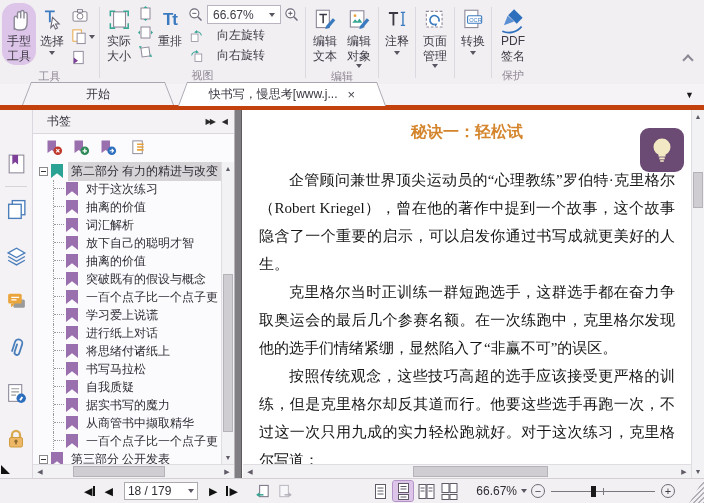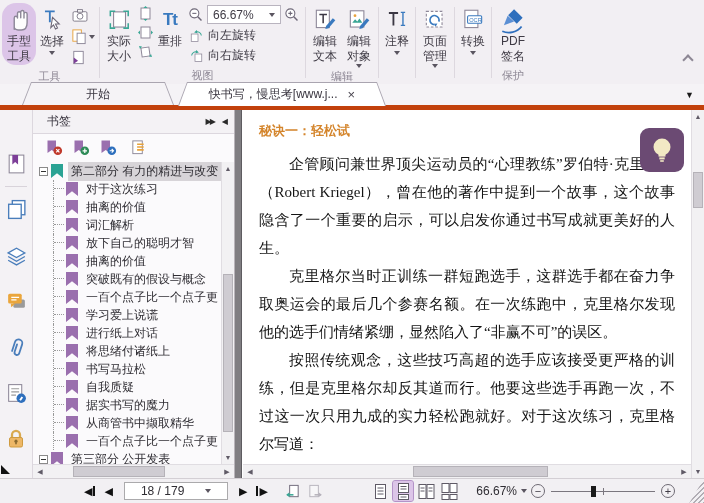--- a/index.html
+++ b/index.html
@@ -20,21 +20,21 @@
   .ricon{height:28px;display:flex;align-items:center;justify-content:center;}
   .caret{width:0;height:0;border-left:3.5px solid transparent;border-right:3.5px solid transparent;border-top:4px solid #5a5560;display:inline-block;}
   .caret.mt{margin-top:2px;}
   .smallcol{display:flex;flex-direction:column;gap:2px;padding:2px 1px;}
   .smallbtn{display:flex;align-items:center;gap:1px;padding:1px;border-radius:2px;}
   .reflow-glyph{font-weight:bold;font-size:17px;color:#3a7abf;letter-spacing:-1px;}
   .zoomcol{display:flex;flex-direction:column;gap:2px;padding:2px 2px;}
   .zoomrow{display:flex;align-items:center;gap:2px;}
   .zoombox{width:74px;height:19px;background:#fff;border:1px solid #b9b4bf;display:flex;align-items:center;font-size:12px;padding:0 5px;}
   .zoombox .zval{flex:1;}
-  .rotrow{display:flex;align-items:center;gap:4px;font-size:12px;height:18px;padding-left:2px;}
+  .rotrow{display:flex;align-items:center;gap:13px;font-size:12px;height:18px;padding-left:2px;}
   .ribbon-collapse{position:absolute;right:12px;bottom:20px;width:8px;height:8px;border-left:2px solid #8d8794;border-top:2px solid #8d8794;transform:rotate(45deg);}
 
   
   .tabbar{height:26px;flex:0 0 26px;background:#f5f3f6;display:flex;align-items:flex-end;padding-left:22px;border-bottom:5px solid #c2410c;position:relative;}
   .tab{position:relative;height:23px;margin-right:4px;}
   .tab-outer{position:absolute;inset:0;background:#aaa5b0;clip-path:polygon(9px 0,calc(100% - 9px) 0,100% 100%,0 100%);}
   .tab-inner{position:absolute;inset:1px 1px 0 1px;background:#f5f3f6;clip-path:polygon(8.5px 0,calc(100% - 8.5px) 0,100% 100%,0 100%);display:flex;align-items:center;justify-content:center;gap:10px;font-size:12px;color:#3a3640;padding:0 16px;}
   .tab.active{z-index:2;height:24px;margin-bottom:-1px;}
   .tab.active .tab-inner{background:#fff;}
   .tab-close{font-size:13px;color:#4a4650;line-height:1;cursor:default;}
@@ -49,21 +49,21 @@
   .strip-sep{width:22px;height:1px;background:#d8d3da;margin:-12px 0 10px;}
   .strip-corner{position:absolute;left:1px;bottom:4px;width:0;height:0;border-left:9px solid #111;border-top:9px solid transparent;}
 
   
   .bmpanel{width:202px;flex:0 0 202px;background:#fbfafc;border-right:1px solid #b9b4ba;display:flex;flex-direction:column;min-height:0;position:relative;}
   .bm-header{height:24px;display:flex;align-items:center;padding:0 8px 0 14px;font-size:12px;color:#3a3640;background:#f4f2f5;border-bottom:1px solid #dcd7de;}
   .bm-header .sp{flex:1;}
   .hdr-ic{font-size:8px;color:#2a2a2a;letter-spacing:-2px;margin-left:8px;}
   .bm-toolbar{height:26px;display:flex;align-items:center;gap:9px;padding-left:12px;background:#fbfafc;}
   .bm-tree{flex:1;overflow:hidden;position:relative;padding-top:2px;}
-  .bm-row{display:flex;align-items:center;height:18px;font-size:12px;color:#2f2d33;padding-left:6px;white-space:nowrap;}
+  .bm-row{display:flex;align-items:center;height:18px;font-size:12px;color:#2f2d33;padding-left:6px;white-space:nowrap;font-family:Liberation Serif, serif;}
   .bm-row .expander{display:none;width:9px;height:9px;border:1px solid #8a8a8a;background:#fff;position:relative;margin-right:3px;flex:0 0 9px;}
   .bm-row .expander::after{content:'';position:absolute;left:1px;right:1px;top:3px;border-top:1px solid #333;}
   .bm-row.expander-row .expander{display:inline-block;}
   .bm-row.lv1{padding-left:20px;}
   .bm-row.lv1 .conn{width:13px;height:18px;border-left:1px dotted #9a9a9a;position:relative;flex:0 0 13px;}
   .bm-row.lv1 .conn::after{content:'';position:absolute;left:0;top:8px;width:10px;border-top:1px dotted #9a9a9a;}
   .flag{width:12px;height:14px;background:#9a6fae;clip-path:polygon(0 0,100% 0,100% 100%,50% 66%,0 100%);margin-right:5px;flex:0 0 12px;}
   .bm-row.teal .flag{background:#2ba394;}
   .bm-label{padding:1px 3px;}
   .bm-row.selected .bm-label{background:#d7d4d8;}
@@ -76,40 +76,40 @@
   
   .bm-hscroll{height:14px;flex:0 0 14px;background:#f2f1f3;border-top:1px solid #e0dde2;position:relative;}
   .bm-hscroll .thumb{position:absolute;top:1px;bottom:1px;left:40px;width:92px;background:#cfccd2;border:1px solid #b5b2b8;}
   .hs-btn{position:absolute;top:0;bottom:0;width:14px;display:flex;align-items:center;justify-content:center;font-size:7px;color:#5f5a66;}
   .hs-btn.left{left:0;} .hs-btn.right{right:0;}
 
   
   .docarea{flex:1;display:flex;min-width:0;position:relative;background:#fff;}
   .gutter{width:7px;flex:0 0 7px;background:#807e82;border-right:1px solid #5e5c60;}
   .page{flex:1;position:relative;overflow:hidden;padding:8px 16px 0 17px;background:#fff;min-width:0;}
-  .doc-title{color:#d4852c;font-weight:bold;font-size:13px;font-family:"Liberation Serif","DejaVu Serif",serif;margin:4px 0 10px;}
+  .doc-title{text-align:center;color:#d4852c;font-weight:bold;font-size:16px;font-family:"Liberation Serif","DejaVu Serif",serif;margin:4px 0 23px;}
   .doc-p{font-family:"Liberation Serif","DejaVu Serif",serif;font-size:15px;line-height:28px;text-indent:2em;text-align:justify;color:#141414;margin:0;}
   .doc-quote{font-family:"Liberation Serif","DejaVu Serif",serif;font-size:14px;font-weight:bold;letter-spacing:2px;line-height:28px;text-indent:2em;text-align:justify;color:#141414;margin:8px 0 0 4px;}
   .bulb{position:absolute;top:18px;right:7px;width:44px;height:44px;background:#6b4a73;border-radius:9px;z-index:3;display:flex;align-items:center;justify-content:center;}
   
   .doc-vscroll{width:13px;flex:0 0 13px;background:#f2f1f3;border-left:1px solid #e0dde2;position:relative;}
   .doc-vscroll .thumb{position:absolute;left:1px;right:1px;top:62px;height:36px;background:#cfccd2;border:1px solid #b5b2b8;}
   .doc-vscroll .up{top:0;}
   .doc-vscroll .down{bottom:0;}
   
   .doc-hscroll{position:absolute;left:8px;right:13px;bottom:0;height:14px;background:#f2f1f3;border-top:1px solid #e0dde2;z-index:4;}
   .doc-hscroll .thumb{position:absolute;top:1px;bottom:1px;left:38%;width:30%;background:#cfccd2;border:1px solid #b5b2b8;}
 
   
   .statusbar{height:25px;flex:0 0 25px;background:#f2f0f3;border-top:1px solid #d3cfd4;display:flex;align-items:center;font-size:12px;color:#2f2d33;position:relative;}
   .sb-spacer{width:84px;flex:0 0 84px;}
   .navcl{display:flex;align-items:center;gap:9px;}
   .navbtn{display:flex;align-items:center;gap:1px;font-size:11px;color:#111;}
   .vbar{width:2px;height:10px;background:#111;display:inline-block;}
-  .pagebox{width:104px;height:18px;background:#fff;border:1px solid #abaaac;display:flex;align-items:center;padding:0 16px;margin:0 2px;}
+  .pagebox{width:74px;height:18px;background:#fff;border:1px solid #abaaac;display:flex;align-items:center;padding:0 3px;margin:0 2px;}
   .pagebox .pv{flex:1;}
   .histcl{display:flex;align-items:center;gap:6px;margin-left:16px;}
   .rightcl{margin-left:auto;display:flex;align-items:center;}
   .layoutbtn{width:20px;height:20px;display:flex;align-items:center;justify-content:center;margin-right:3px;border-radius:2px;}
   .layoutbtn.sel{background:#dcc5e8;outline:1px solid #b493c8;}
   .zoomlabel{margin:0 4px 0 14px;}
   .circle{width:14px;height:14px;border:1px solid #6e6a74;border-radius:50%;display:flex;align-items:center;justify-content:center;font-size:11px;line-height:1;color:#3f3b45;margin:0 4px;}
   .slider{width:104px;height:14px;position:relative;margin:0 2px;}
   .slider .track{position:absolute;left:0;right:0;top:6.5px;height:1.5px;background:#7a767e;}
   .slider .tick{position:absolute;left:50%;top:3.5px;width:1px;height:7px;background:#7a767e;}

